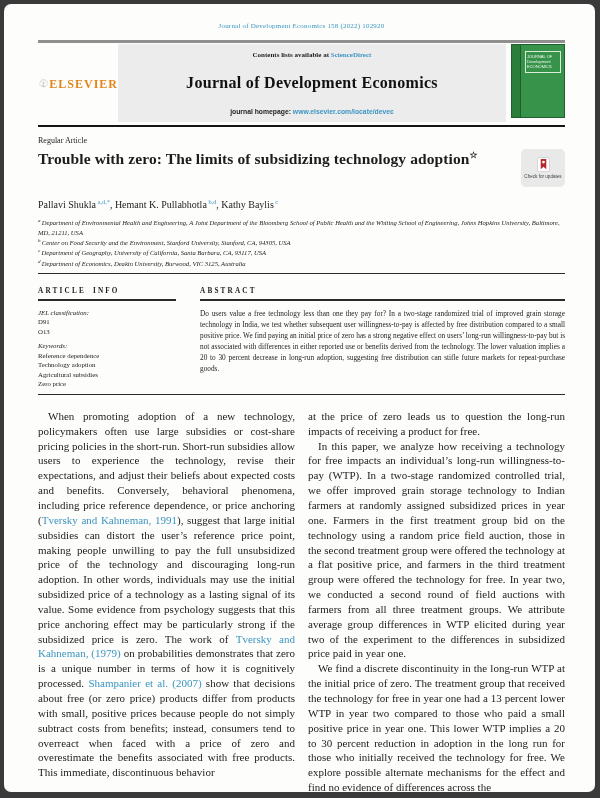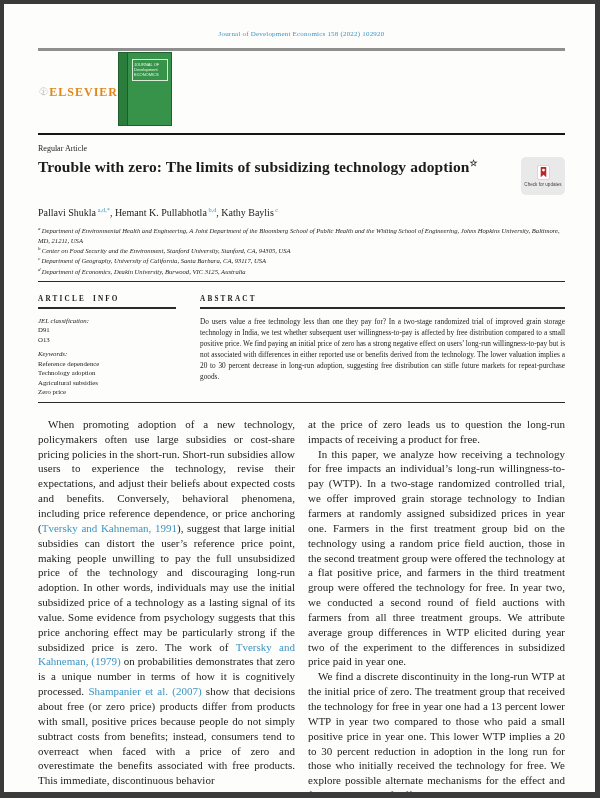--- a/index.html
+++ b/index.html
@@ -1,19 +1,19 @@
 <!DOCTYPE html>
 <html style="--link: #3d95c2; --orange: #e0861a; --green: #37924a;"><head>
 <meta charset="utf-8">
 <style>
   html,body{margin:0;padding:0;background:#2e2e2e;}
   .page{width:600px;height:798px;box-sizing:border-box;background:#3a3a3a;padding:4px 5px 6px 4px;}
   .sheet{background:#fdfdfc;width:100%;height:100%;box-sizing:border-box;
-         padding:26px 30px 0 34px;overflow:hidden;position:relative;
-         font-family:"Liberation Serif","DejaVu Serif",serif;color:#1c1c1c;}
+         padding:18px 30px 0 34px;overflow:hidden;position:relative;
+         font-family:"Liberation Serif","DejaVu Serif",serif;color:#1c1c1c;border-radius:7px;}
   .lnk{color:var(--link,#3d95c2);}
   .it{font-style:italic;}
 
   .cite-line{text-align:center;font-size:7px;color:var(--link);letter-spacing:.2px;}
 
   .rule-grey{height:2.5px;background:#8f8f8f;margin-top:10px;}
   .rule-black{height:2.6px;background:#151515;margin-top:3px;}
   .rule-thin{height:1.2px;background:#2a2a2a;}
   .rule-thin.full{margin-top:5px;}
 
@@ -83,20 +83,25 @@
           <path d="M34 18 v28"></path>
           <path d="M34 26 c-7 -2 -11 -6 -13 -11"></path>
           <path d="M34 30 c7 -2 11 -6 13 -11"></path>
           <path d="M34 36 c-5 0 -9 3 -11 7"></path>
           <path d="M26 48 h18"></path>
         </g>
       </svg>
       <div class="elsevier-word">ELSEVIER</div>
     </div>
 
+    <div class="mast-box">
+      <div class="contents-line"><span>Contents lists available at </span><span class="lnk">ScienceDirect</span></div>
+      <div class="journal-title">Journal of Development Economics</div>
+      <div class="homepage-line"><span>journal homepage: </span><span class="lnk">www.elsevier.com/locate/devec</span></div>
+    </div>
 
     <div class="cover">
       <div class="cover-spine"></div>
       <div class="cover-box" id="cover-box">
             <div class="cover-line">JOURNAL OF</div>
             <div class="cover-line">Development</div>
             <div class="cover-line">ECONOMICS</div>
           </div>
     </div>
   </div>

